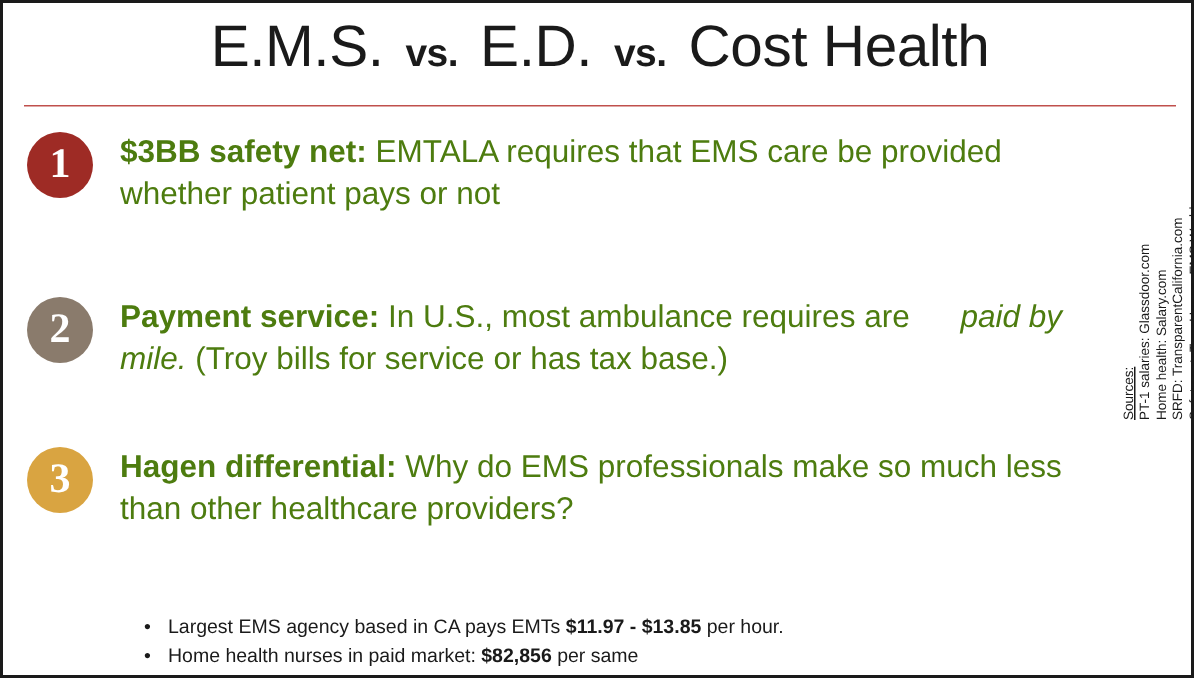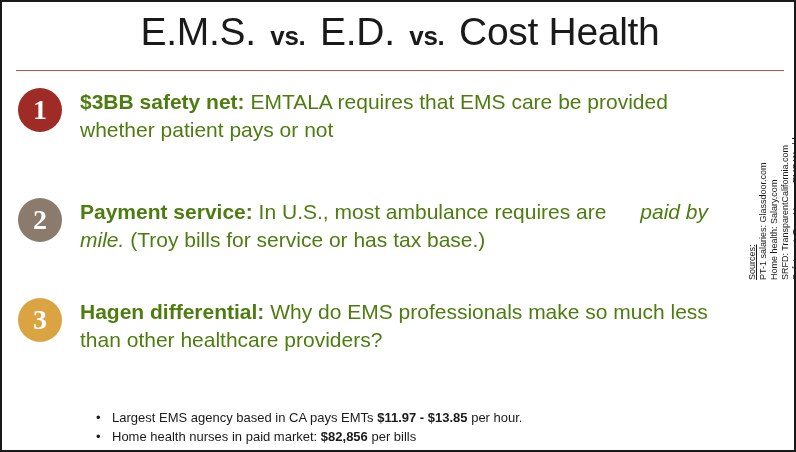--- a/index.html
+++ b/index.html
@@ -162,21 +162,21 @@
     <div class="itemtext"><b>Payment service:</b><span> In U.S., most ambulance requires are </span><i>paid by mile.</i><span> (Troy bills for service or has tax base.)</span></div>
   </div>
 
   <div class="item item3">
     <div class="numcircle c3" style="background: rgb(217, 164, 65);">3</div>
     <div class="itemtext"><b>Hagen differential:</b><span> Why do EMS professionals make so much less than other healthcare providers?</span></div>
   </div>
 
   <div class="subs">
     <div class="sub"><span>Largest EMS agency based in CA pays EMTs </span><b>$11.97 - $13.85</b><span> per hour.</span></div>
-    <div class="sub"><span>Home health nurses in paid market: </span><b>$82,856</b><span> per bills</span></div>
+    <div class="sub"><span>Home health nurses in paid market: </span><b>$82,856</b><span> per same</span></div>
   </div>
 
   <div class="sources">
     <div class="sources-inner" style="left: 77px;">
       <span class="src-line hdr">Sources:</span>
       <span class="src-line">PT-1 salaries: Glassdoor.com</span>
       <span class="src-line">Home health: Salary.com</span>
       <span class="src-line">SRFD: TransparentCalifornia.com</span>
       <span class="src-line">Safety net: Troy Hagen, EMS World</span>
 

